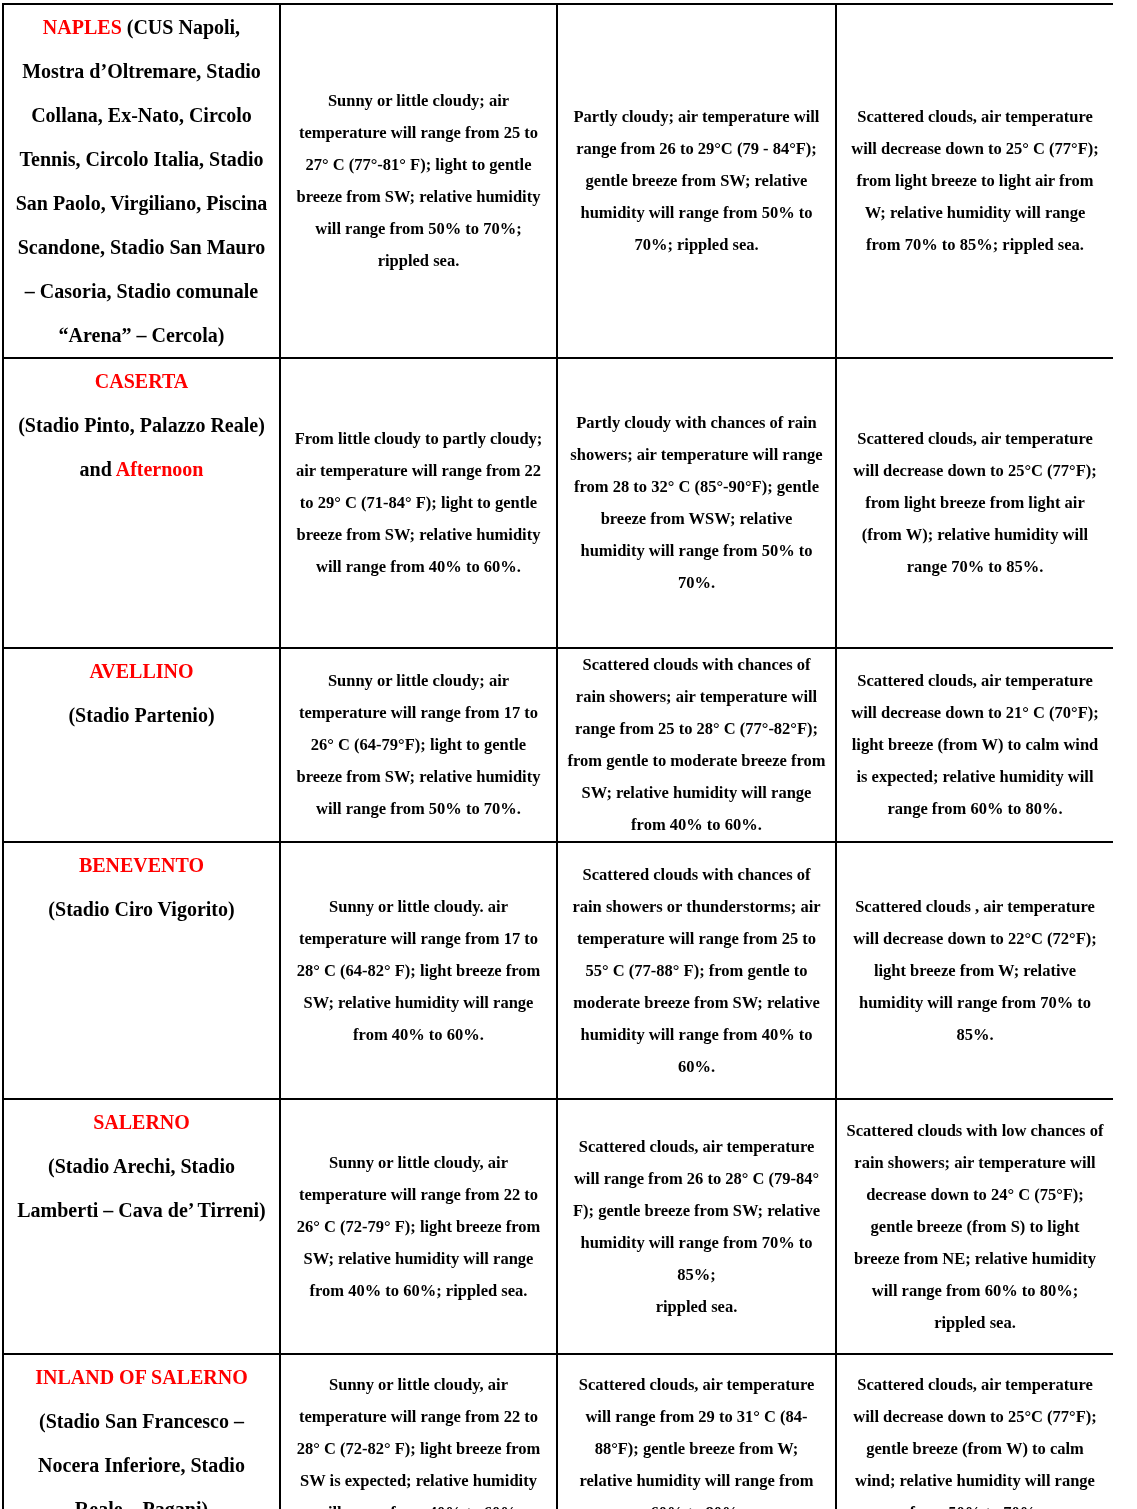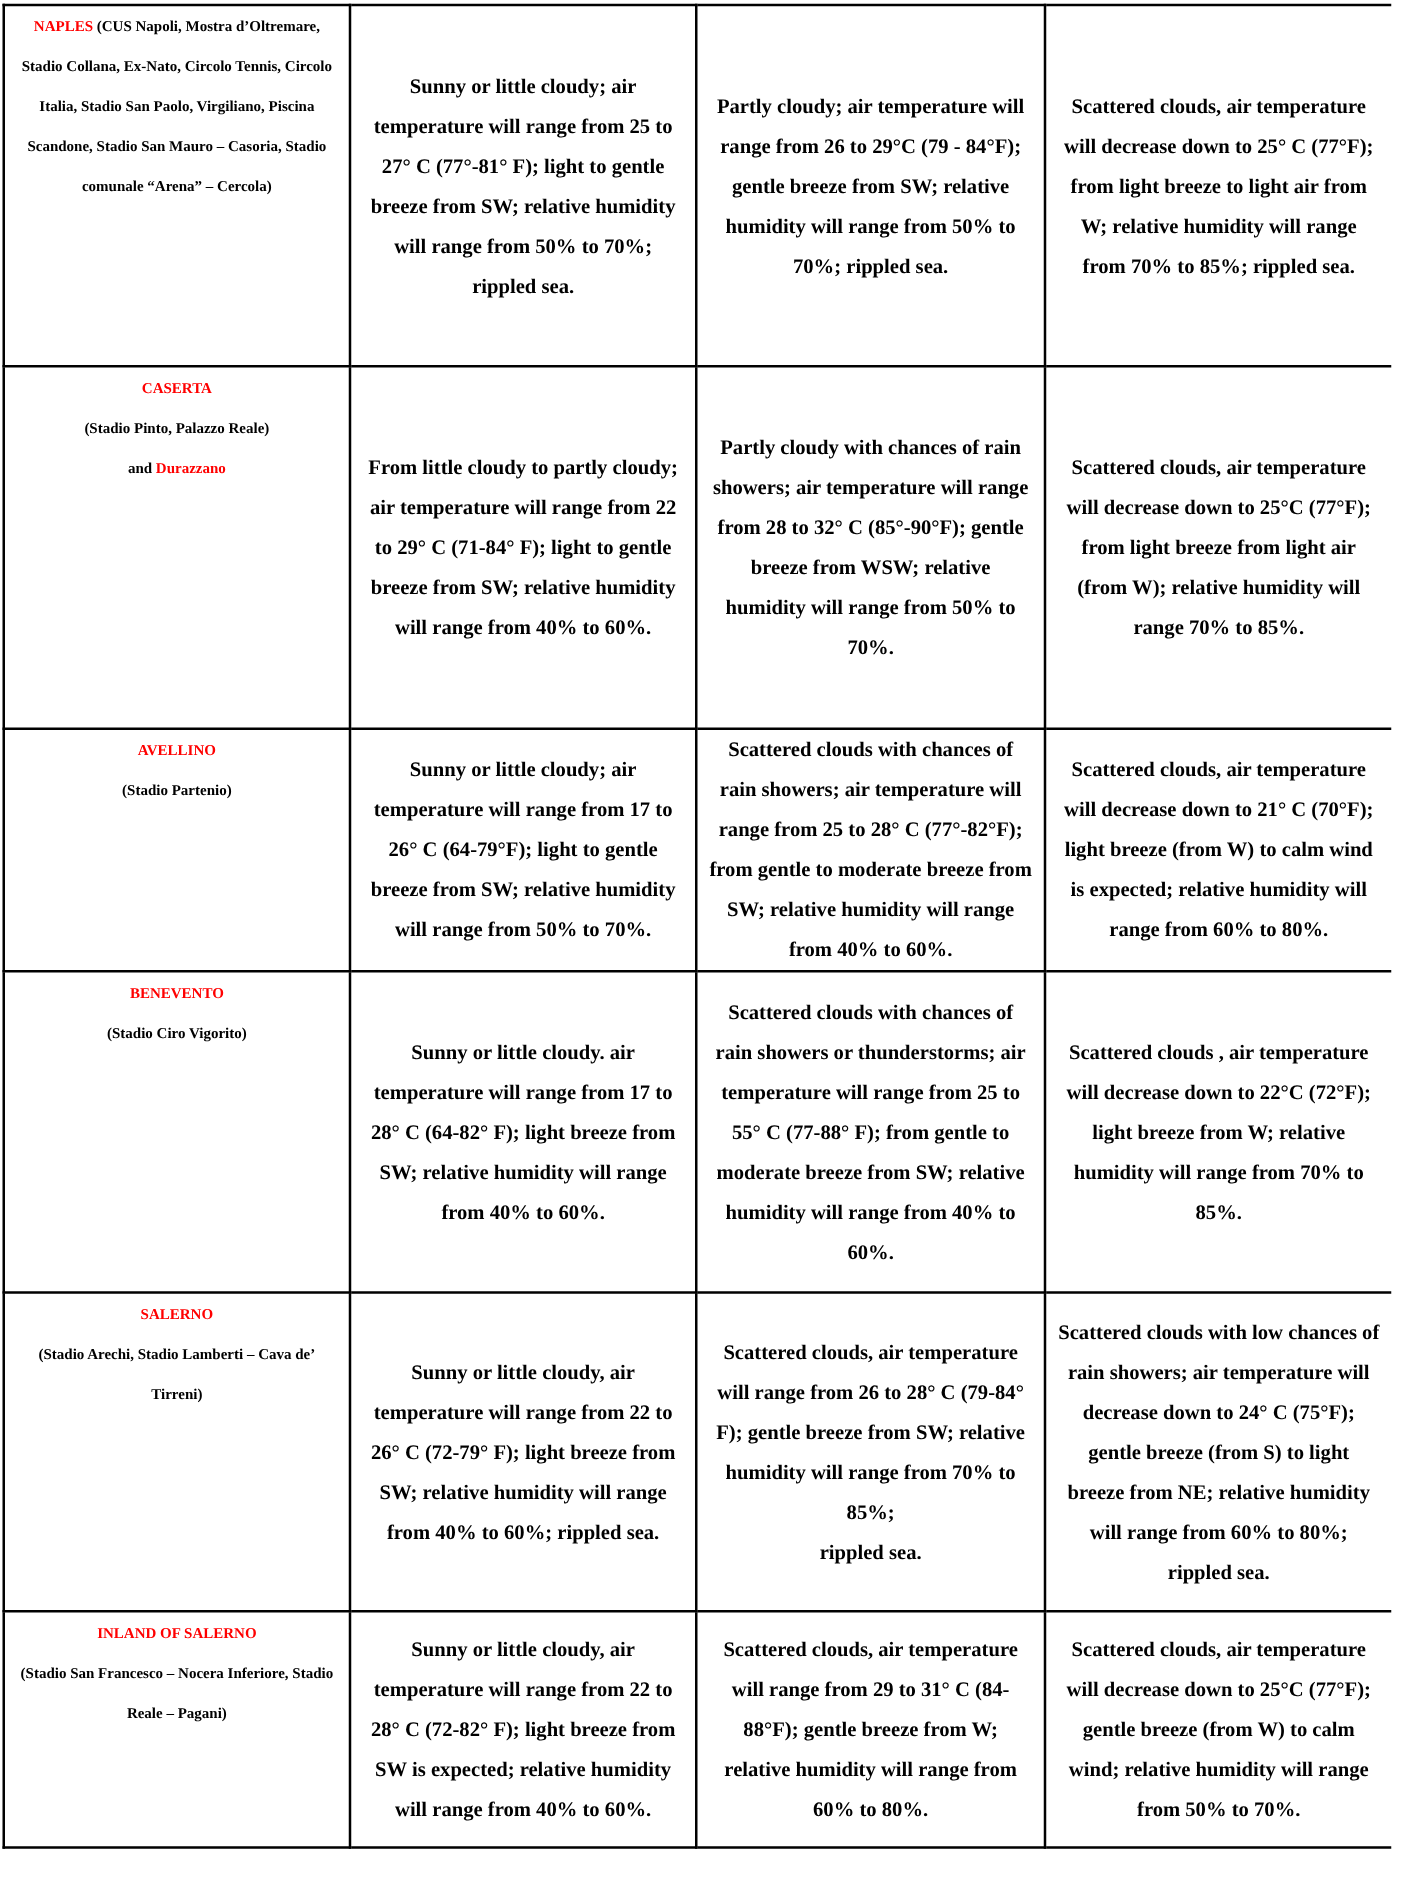--- a/index.html
+++ b/index.html
@@ -40,22 +40,22 @@
   tr.r5  { height: 189px; padding-left: 40px; }
   th {
     vertical-align: top;
     font-size: 17px;
     line-height: 30px;
     padding: 0 6px;
   }
   td.venue {
     vertical-align: top;
     padding: 0 10px;
-    font-size: 12px;
-    line-height: 32px;
+    font-size: 20px;
+    line-height: 44px;
   }
   td.cell {
     vertical-align: middle;
     padding: 0 9px;
     font-size: 16.5px;
     line-height: 32px;
     white-space: pre-line;
   }
   .red { color: #ff0000; }
   .venue-name { color: #ff0000; }
@@ -80,21 +80,21 @@
     </td>
     <td class="cell">Sunny or little cloudy; air temperature will range from 25 to 27° C (77°-81° F); light to gentle breeze from SW; relative humidity will range from 50% to 70%; rippled sea.</td>
     <td class="cell">Partly cloudy; air temperature will range from 26 to 29°C (79 - 84°F); gentle breeze from SW; relative humidity will range from 50% to 70%; rippled sea.</td>
     <td class="cell">Scattered clouds, air temperature will decrease down to 25° C (77°F); from light breeze to light air from W; relative humidity will range from 70% to 85%; rippled sea.</td>
   </tr>
 
   <tr class="r1">
     <td class="venue">
       <div class="venue-name">CASERTA</div>
       <div>(Stadio Pinto, Palazzo Reale)</div>
-      <div><span>and </span><span class="red">Durazzano</span></div>
+      <div><span>and </span><span class="red">Afternoon</span></div>
     </td>
     <td class="cell">From little cloudy to partly cloudy; air temperature will range from 22 to 29° C (71-84° F); light to gentle breeze from SW; relative humidity will range from 40% to 60%.</td>
     <td class="cell">Partly cloudy with chances of rain showers; air temperature will range from 28 to 32° C (85°-90°F); gentle breeze from WSW; relative humidity will range from 50% to 70%.</td>
     <td class="cell">Scattered clouds, air temperature will decrease down to 25°C (77°F); from light breeze from light air (from W); relative humidity will range 70% to 85%.</td>
   </tr>
 
   <tr class="r2">
     <td class="venue">
       <div class="venue-name">AVELLINO</div>
       <div>(Stadio Partenio)</div>

